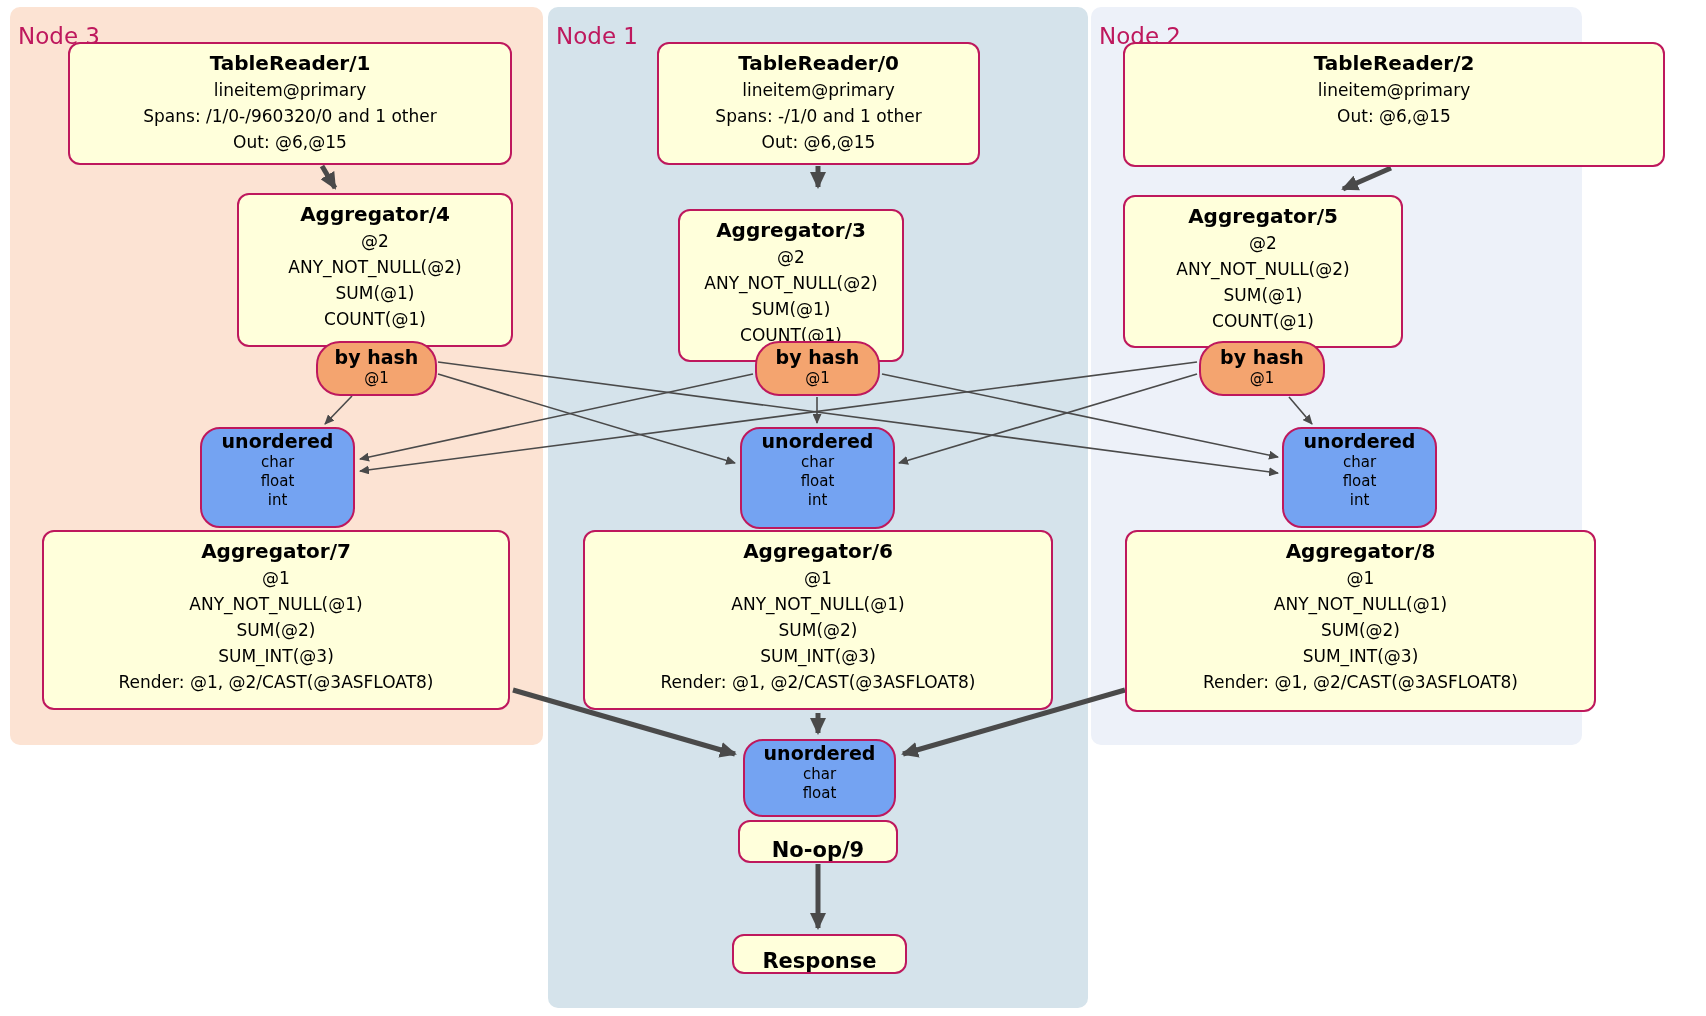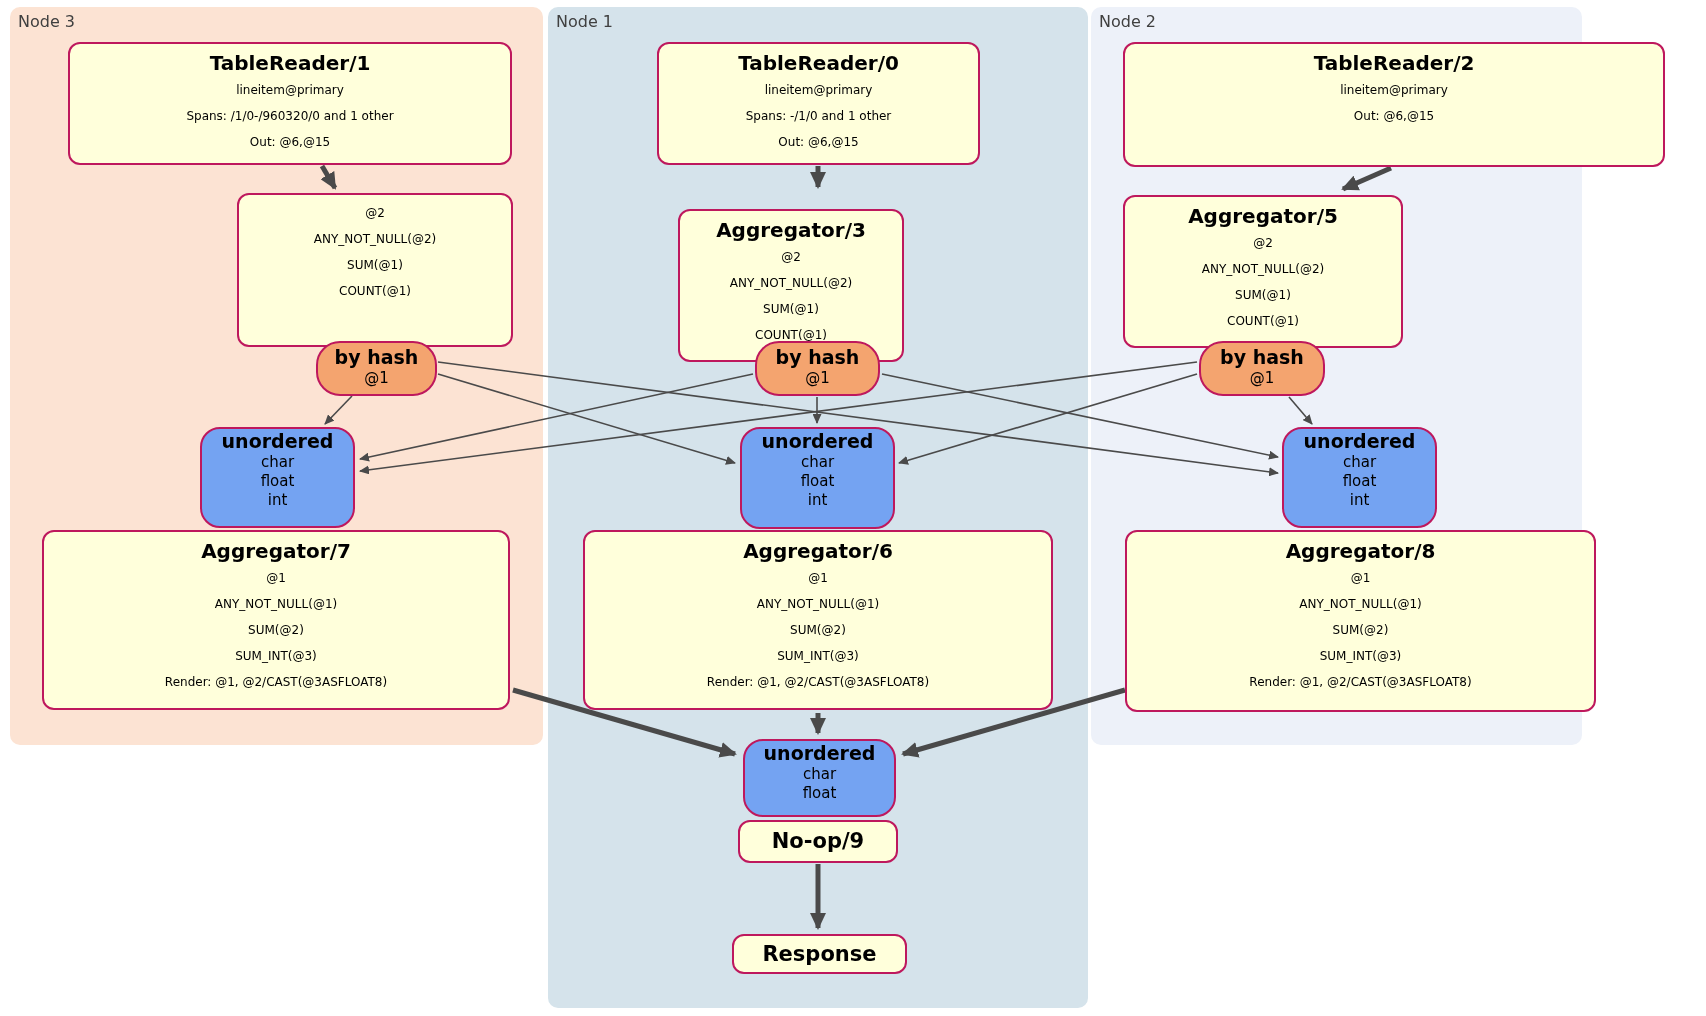--- a/index.html
+++ b/index.html
@@ -1,33 +1,33 @@
 <!DOCTYPE html>
 <html><head>
 <meta charset="utf-8">
 <style>
   html,body{margin:0;padding:0;background:#ffffff;}
   #canvas{
     position:relative;width:1706px;height:1016px;background:var(--canvas,#fff);
     font-family:"DejaVu Sans","Liberation Sans",sans-serif;color:#000;overflow:hidden;
   }
   .region{position:absolute;border-radius:10px;}
-  .region-label{position:absolute;left:8px;top:5px;font-size:16px;color:#404040;}
+  .region-label{position:absolute;left:8px;top:16px;font-size:23px;color:#be185d;}
   #region3{background:var(--node3,#fce3d3);}
   #region1{background:var(--node1,#d5e3eb);}
   #region2{background:var(--node2,#edf1f9);}
   .box{position:absolute;box-sizing:border-box;border:2px solid #be185d;text-align:center;}
   .proc{background:var(--yellow,#ffffdb);border-radius:12px;padding-top:5px;}
   .router{background:var(--orange,#f4a46f);border-radius:24px;padding-top:2px;}
   .sync{background:var(--blue,#74a3f2);border-radius:20px;padding-top:0;}
   .btitle{font-weight:bold;font-size:20px;line-height:28px;white-space:nowrap;}
-  .bline{font-size:12px;line-height:26px;white-space:nowrap;}
+  .bline{font-size:17px;line-height:26px;white-space:nowrap;}
   .router .btitle,.sync .btitle{font-size:19px;line-height:24px;}
   .router .bline,.sync .bline{font-size:15px;line-height:19px;}
-  .single{display:flex;align-items:center;justify-content:center;padding-top:0;}
+  .single{display:flex;align-items:flex-end;justify-content:center;padding-top:0;}
   .single .btitle{font-size:21px;line-height:21px;}
   #edges{position:absolute;left:0;top:0;}
 </style>
 </head>
 <body>
 
 <div id="canvas" style="--canvas: #ffffff; --node3: #fce3d3; --node1: #d5e3eb; --node2: #edf1f9; --yellow: #ffffdb; --orange: #f4a46f; --blue: #74a3f2; --edge: #4a4a4a; --border: #000000;">
 
   <div class="region" id="region3" style="left:10px;top:7px;width:533px;height:738px">
     <span class="region-label">Node 3</span>
@@ -72,20 +72,21 @@
     </g>
   </svg>
 
   <div class="box proc" style="left:68px;top:42px;width:444px;height:123px">
     <div class="btitle">TableReader/1</div>
     <div class="bline">lineitem@primary</div>
     <div class="bline">Spans: /1/0-/960320/0 and 1 other</div>
     <div class="bline">Out: @6,@15</div>
   </div>
   <div class="box proc" style="left:237px;top:193px;width:276px;height:154px">
+    <div class="btitle">Aggregator/4</div>
     <div class="bline">@2</div>
     <div class="bline">ANY_NOT_NULL(@2)</div>
     <div class="bline">SUM(@1)</div>
     <div class="bline">COUNT(@1)</div>
   </div>
   <div class="box router" style="left:316px;top:341px;width:121px;height:55px">
     <div class="btitle">by hash</div>
     <div class="bline">@1</div>
   </div>
   <div class="box sync" style="left:200px;top:427px;width:155px;height:101px">

